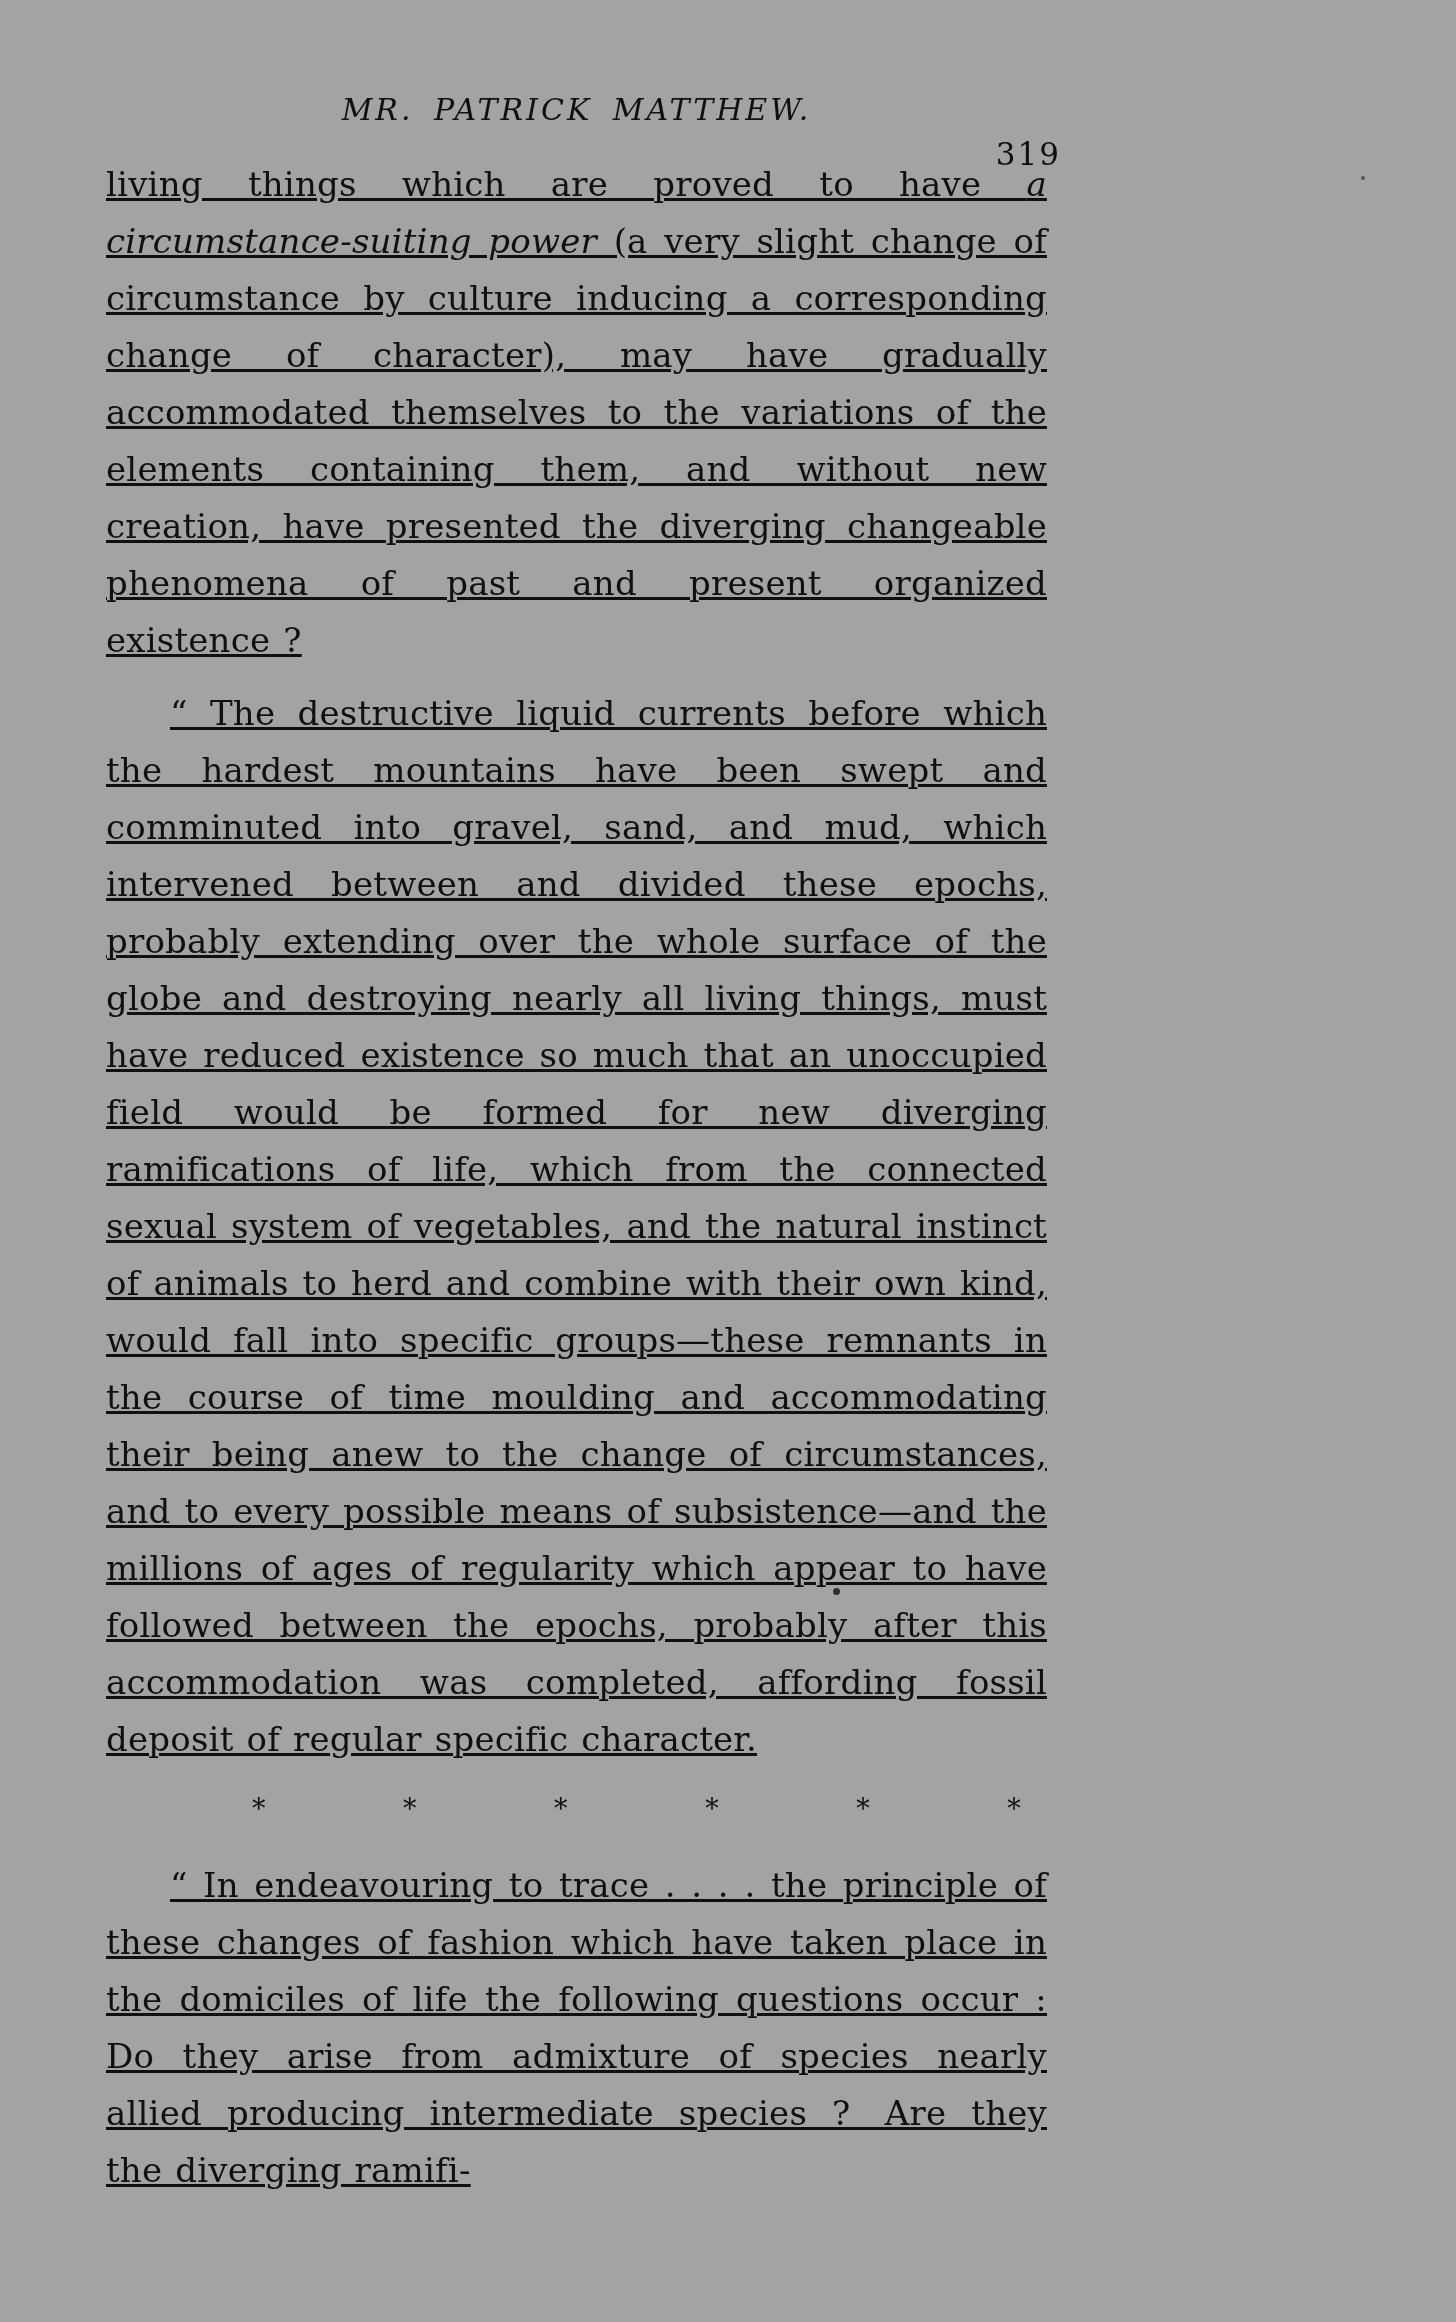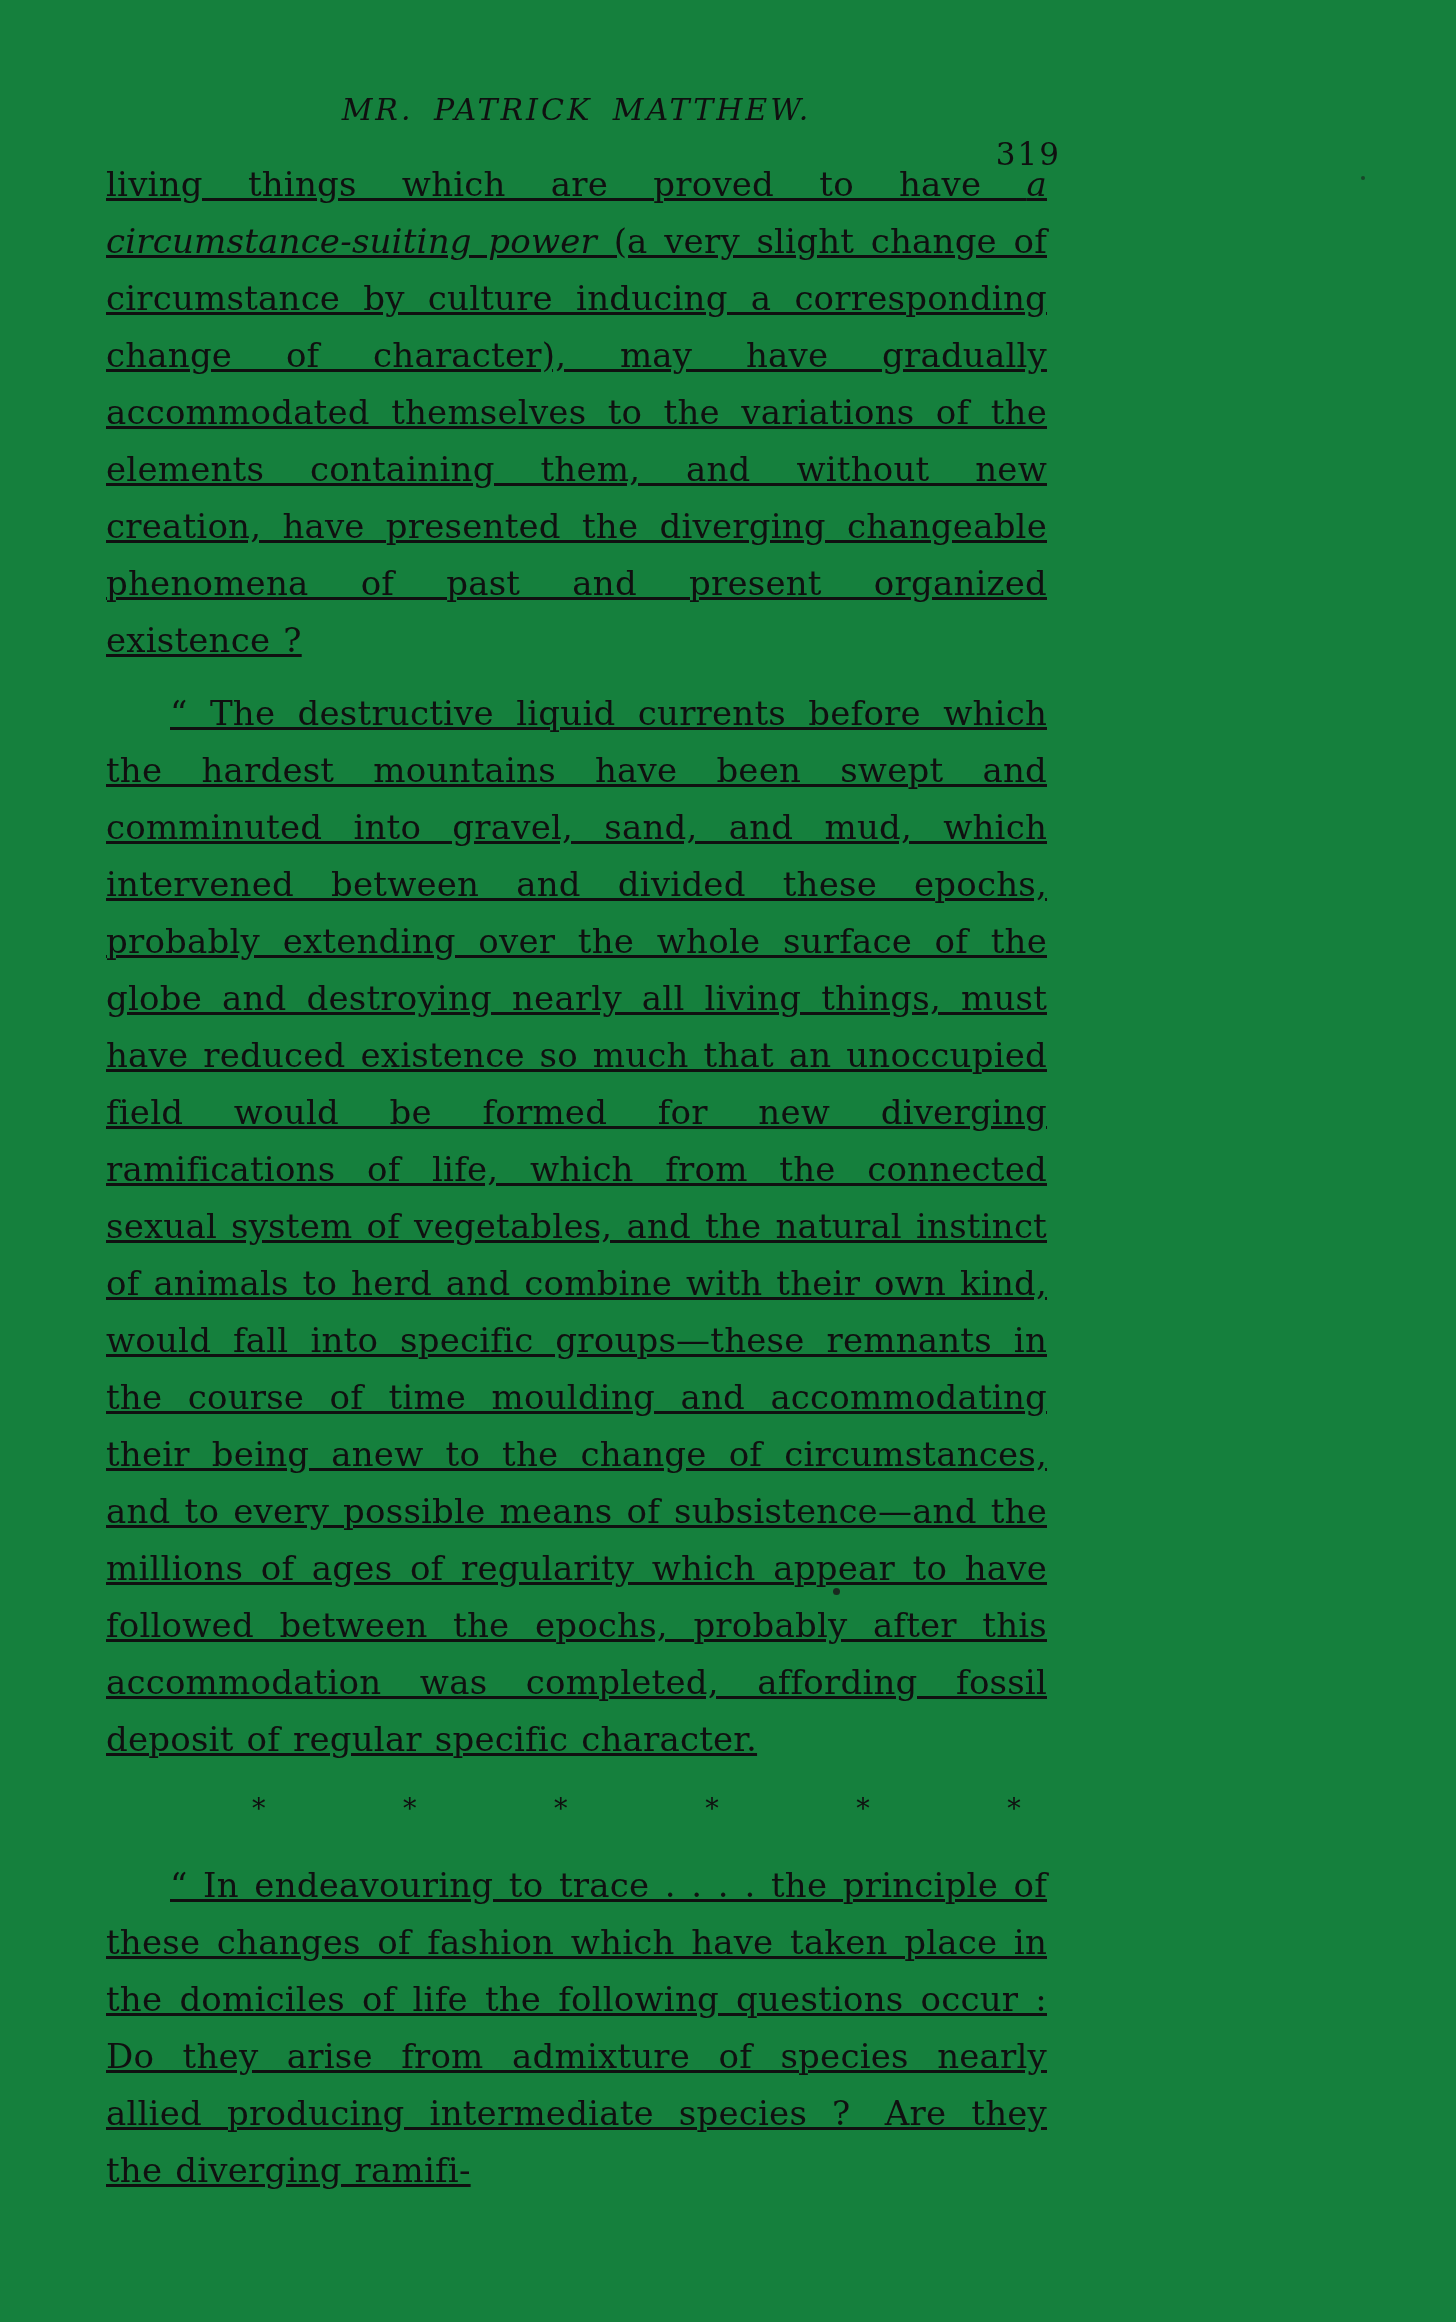--- a/index.html
+++ b/index.html
@@ -80,21 +80,21 @@
     position: absolute;
     border-radius: 50%;
     background: #1a1a1a;
   }
   .speck-1 { left: 833px; top: 1588px; width: 7px; height: 7px; opacity: .85; }
   .speck-2 { left: 1361px; top: 176px; width: 4px; height: 4px; opacity: .55; }
 </style>
 </head>
 <body>
 
-<div class="page" style="background: #15803d; color: rgb(16, 16, 16);">
+<div class="page" style="background: #a3a3a3; color: rgb(16, 16, 16);">
   <div class="content">
     <div class="running-head">
       <span class="head-title">MR. PATRICK MATTHEW.</span>
       <span class="page-number">319</span>
     </div>
     <div class="body-text">
         <p class="para"><span class="seg">living things which are proved to have </span><span class="seg italic">a circumstance-suiting power</span><span class="seg"> (a very slight change of circumstance by culture inducing a corresponding change of character), may have gradually accommodated themselves to the variations of the elements containing them, and without new creation, have presented the diverging changeable phenomena of past and present organized existence&nbsp;?</span></p>
         <p class="para indent"><span class="seg">“&nbsp;The destructive liquid currents before which the hardest mountains have been swept and comminuted into gravel, sand, and mud, which intervened between and divided these epochs, probably extending over the whole surface of the globe and destroying nearly all living things, must have reduced existence so much that an unoccupied field would be formed for new diverging ramifications of life, which from the connected sexual system of vegetables, and the natural instinct of animals to herd and combine with their own kind, would fall into specific groups—these remnants in the course of time moulding and accommodating their being anew to the change of circumstances, and to every possible means of subsistence—and the millions of ages of regularity which appear to have followed between the epochs, probably after this accommodation was completed, affording fossil deposit of regular specific character.</span></p>
         <div class="separator-row">
           <span class="asterisk">*</span>

